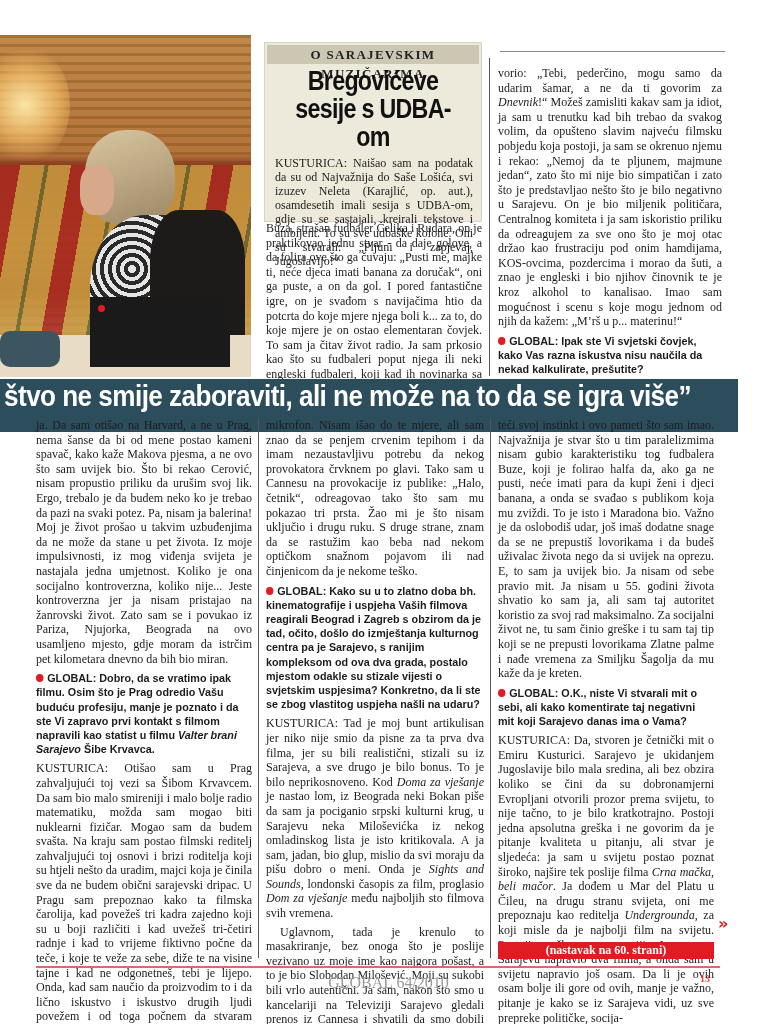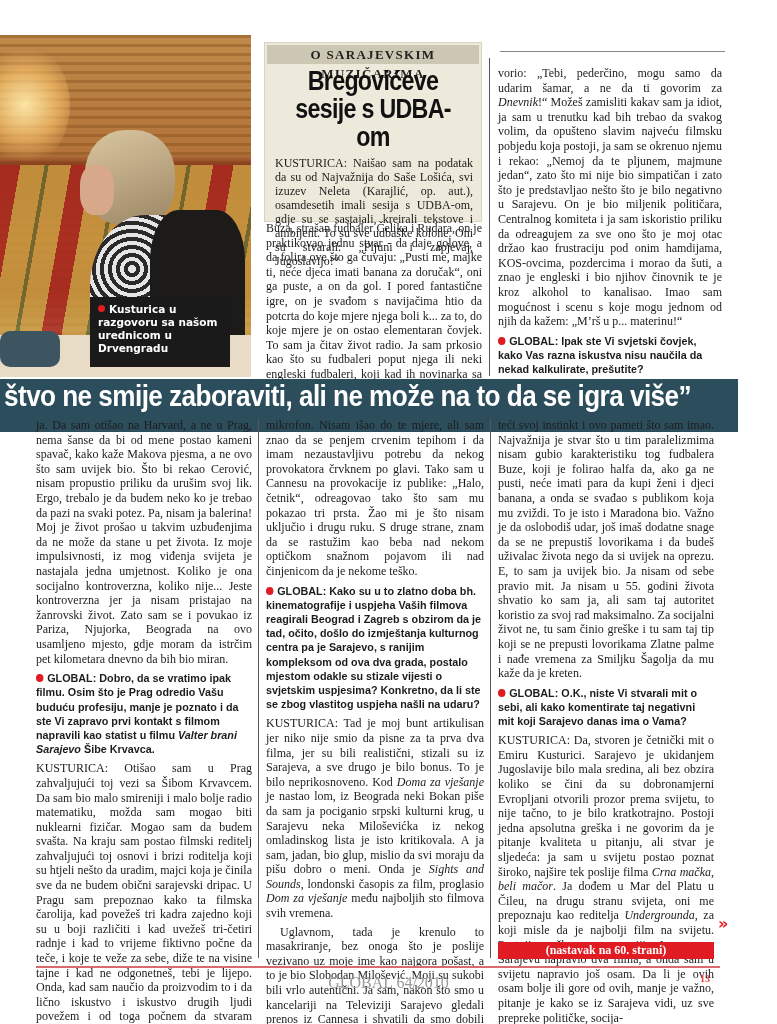--- a/index.html
+++ b/index.html
@@ -87,21 +87,21 @@
 <div class="photo">
   <div class="lamp"></div>
   <div class="sofa"></div>
   <div class="person-hair"></div>
   <div class="person-face"></div>
   <div class="person-body"></div>
   <div class="person-vest"></div>
   <div class="table"></div>
   <div class="recorder"></div>
   <div class="caption">
-    <span class="dot"></span><span>Kusturica u razgovoru sa našom urednicom u Drvengradu</span>
+    <span class="dot"></span>
   </div>
 </div>
 
 <div class="sidebar-box">
   <div class="kicker">O SARAJEVSKIM MUZIČARIMA</div>
   <div class="sidebar-title">Bregovićeve sesije s UDBA-om</div>
   <div class="sidebar-body">KUSTURICA: Naišao sam na podatak da su od Najvažnija do Saše Lošića, svi izuzev Neleta (Karajlić, op. aut.), osamdesetih imali sesija s UDBA-om, gdje su se sastajali, kreirali tekstove i ambijent. To su sve udbaške kolone. Oni su stvarali: „Pljuni i zapjevaj, Jugoslavijo!“</div>
 </div>
 
 <div class="col" style="left:266px; top:221px; width:216px;">

